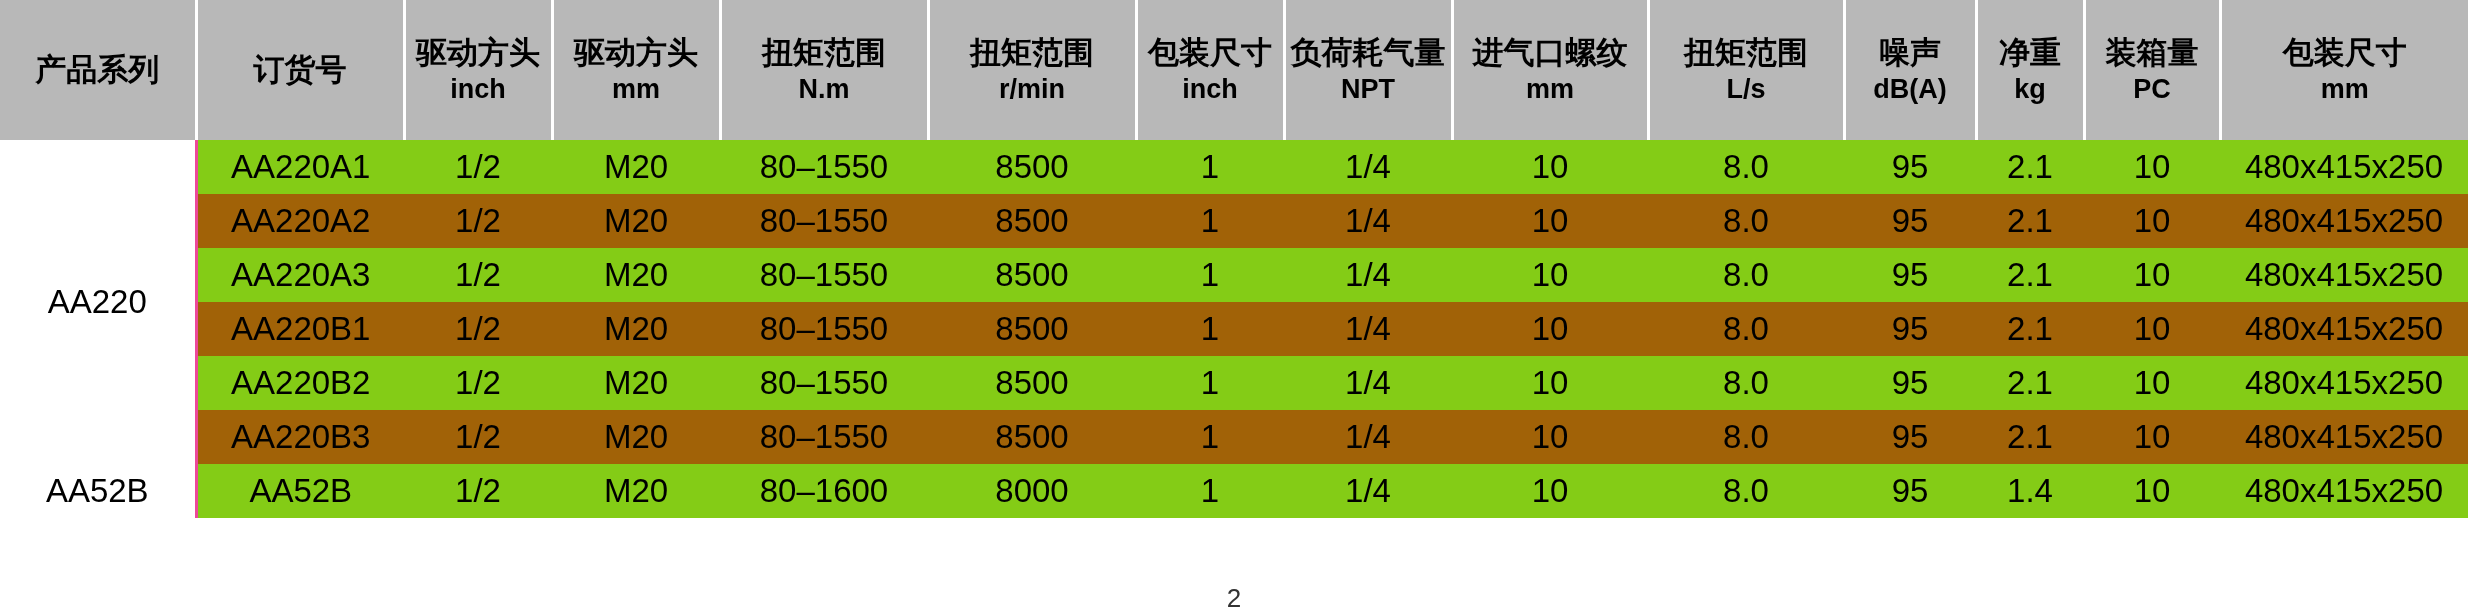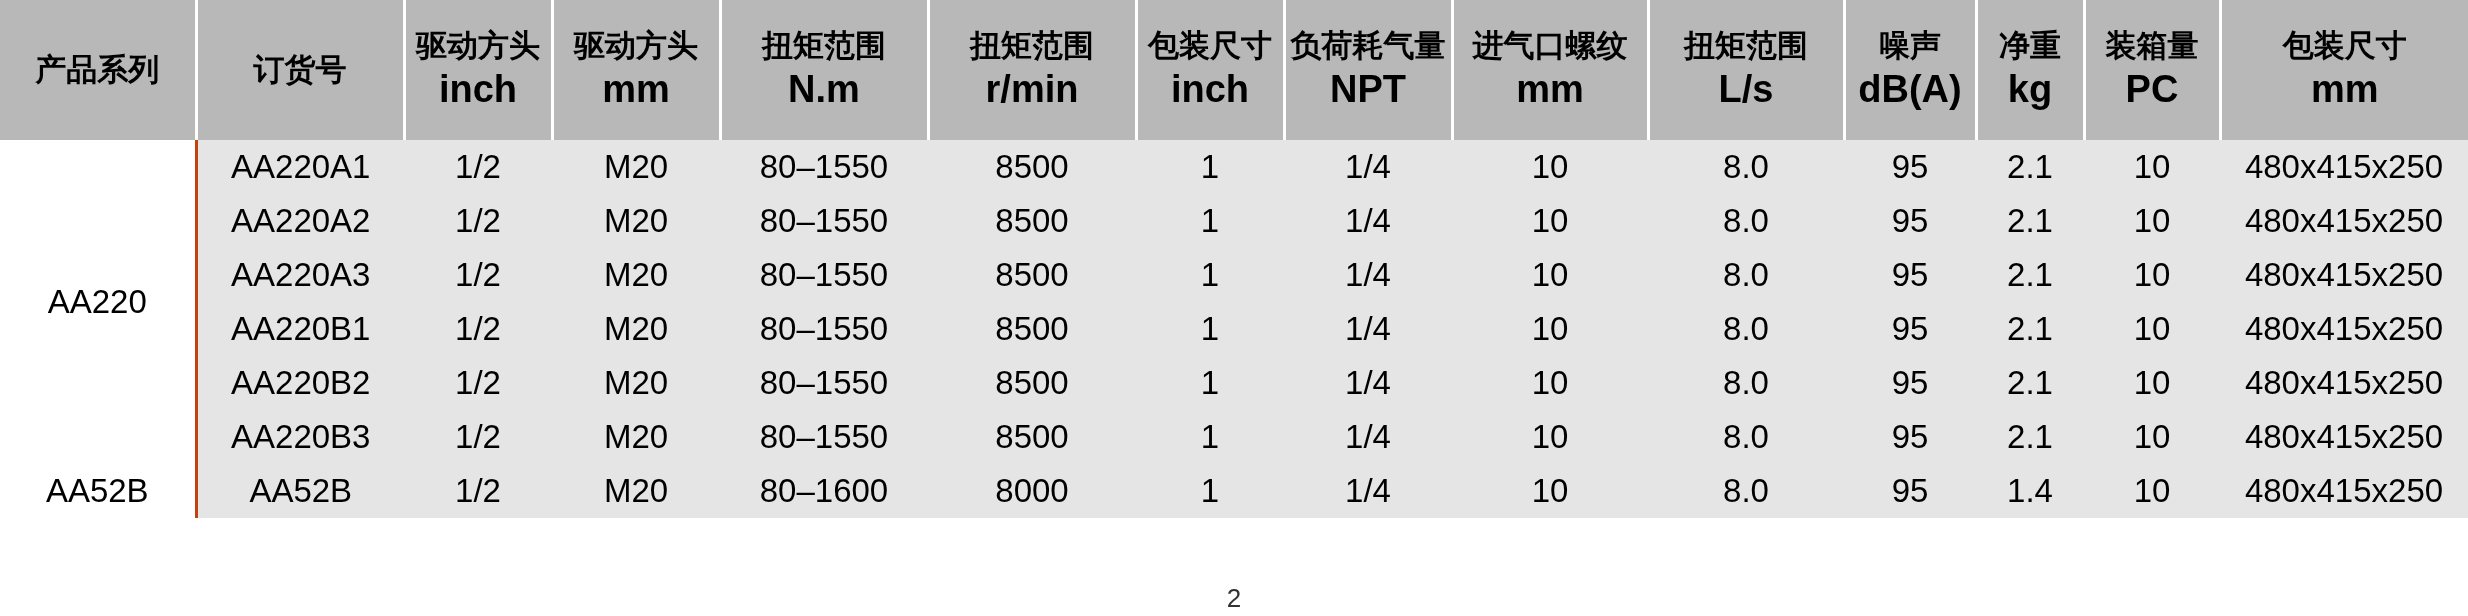--- a/index.html
+++ b/index.html
@@ -40,38 +40,38 @@
     font-size: 31px;
     line-height: 1.25;
     height: 140px;
     border-right: 3px solid #ffffff;
   }
   thead th:last-child {
     border-right: none;
   }
   thead th .sub {
     display: block;
-    font-size: 38px;
+    font-size: 27px;
     font-weight: bold;
   }
   tbody td {
     font-size: 33px;
     height: 54px;
     border: none;
   }
   tbody tr.odd td {
-    background: #e5e5e5;
+    background: #84cc16;
   }
   tbody tr.even td {
-    background: #e5e5e5;
+    background: #a16207;
     margin-left: 32px;
   }
   td.series {
     background: #ffffff !important;
-    border-right: 3px solid #c2410c;
+    border-right: 3px solid #ec4899;
     font-size: 33px;
   }
   td.order {
     text-align: center;
   }
   .footer-strip {
     position: absolute;
     left: 0;
     bottom: 0;
     width: 2468px;

